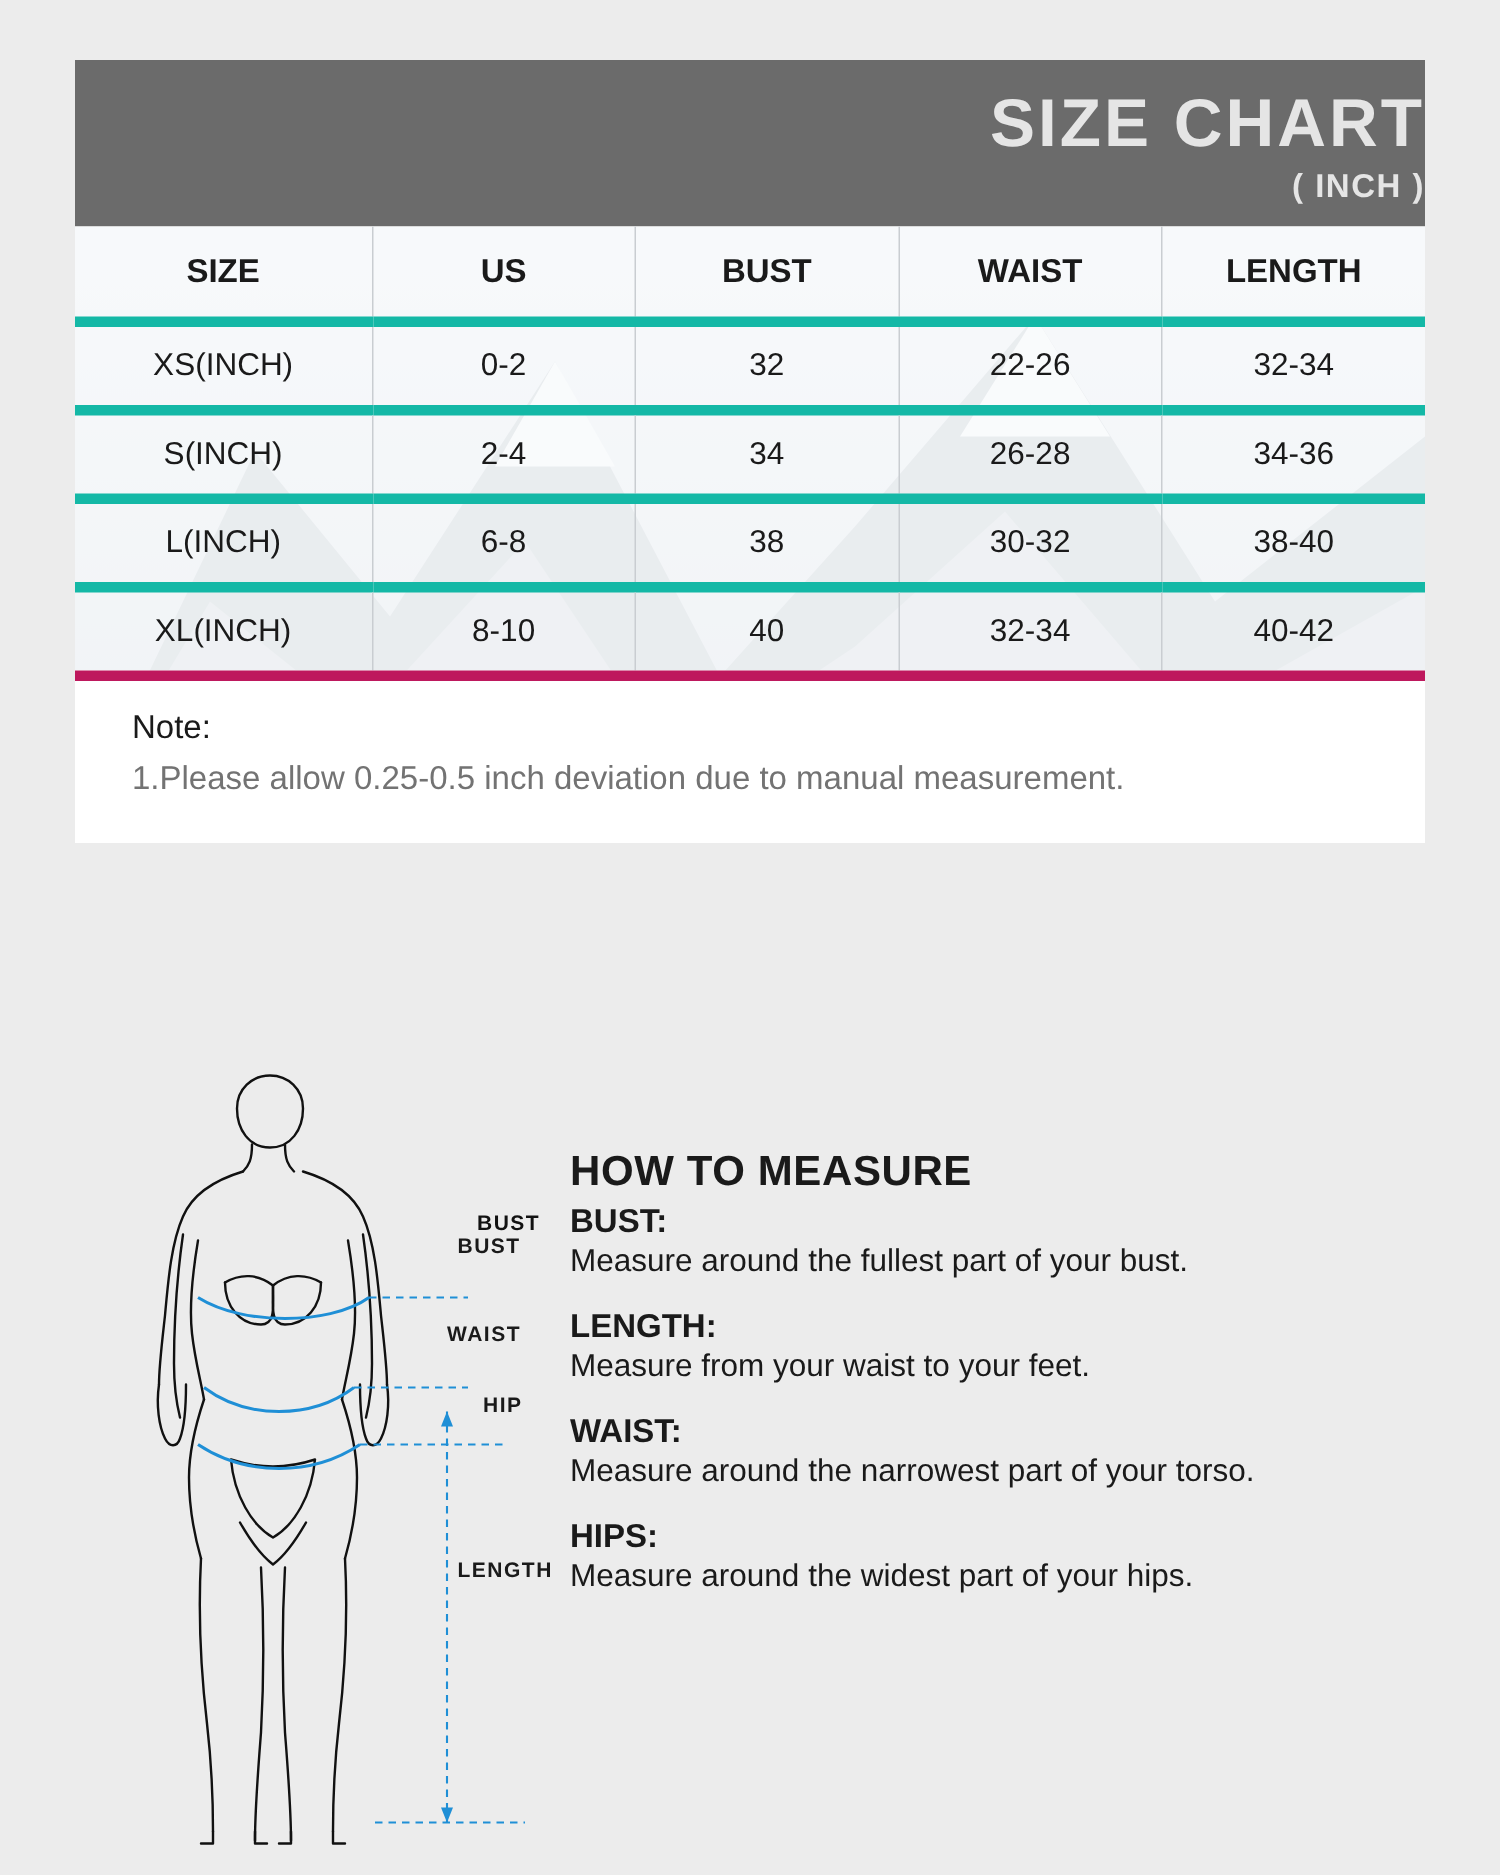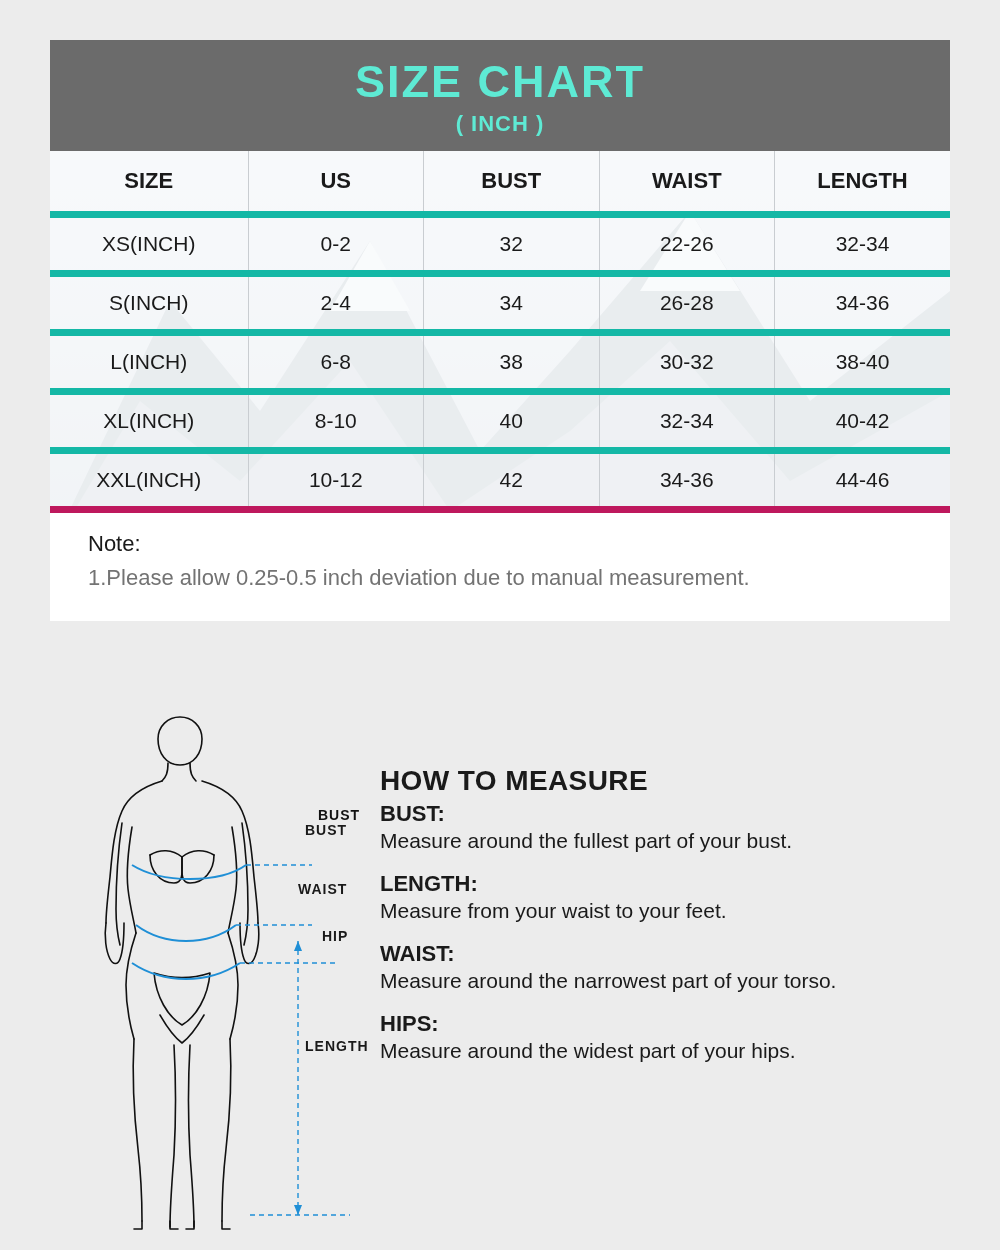--- a/index.html
+++ b/index.html
@@ -19,22 +19,22 @@
   
   .chart-card {
     position: absolute;
     left: 50px; top: 40px;
     width: 900px;
     background: #ffffff;
     overflow: hidden;
   }
   .chart-header {
     background: #6b6b6b;
-    color: #5eead4;
-    text-align: center;
+    color: #e5e5e5;
+    text-align: right;
     padding: 18px 0 14px 0;
   }
   .chart-title {
     font-size: 45px;
     font-weight: bold;
     letter-spacing: 2px;
     line-height: 1.05;
     margin: 0;
   }
   .chart-subtitle {
@@ -215,27 +215,20 @@
             <td>38</td>
             <td>30-32</td>
             <td>38-40</td>
           </tr>
           <tr>
             <td>XL(INCH)</td>
             <td>8-10</td>
             <td>40</td>
             <td>32-34</td>
             <td>40-42</td>
-          </tr>
-          <tr>
-            <td>XXL(INCH)</td>
-            <td>10-12</td>
-            <td>42</td>
-            <td>34-36</td>
-            <td>44-46</td>
           </tr>
         </tbody>
       </table>
     </div>
 
     <div class="note-box">
       <div class="note-title">Note:</div>
       <div class="note-line">1.Please allow 0.25-0.5 inch deviation due to manual measurement.</div>
     </div>
   </div>

